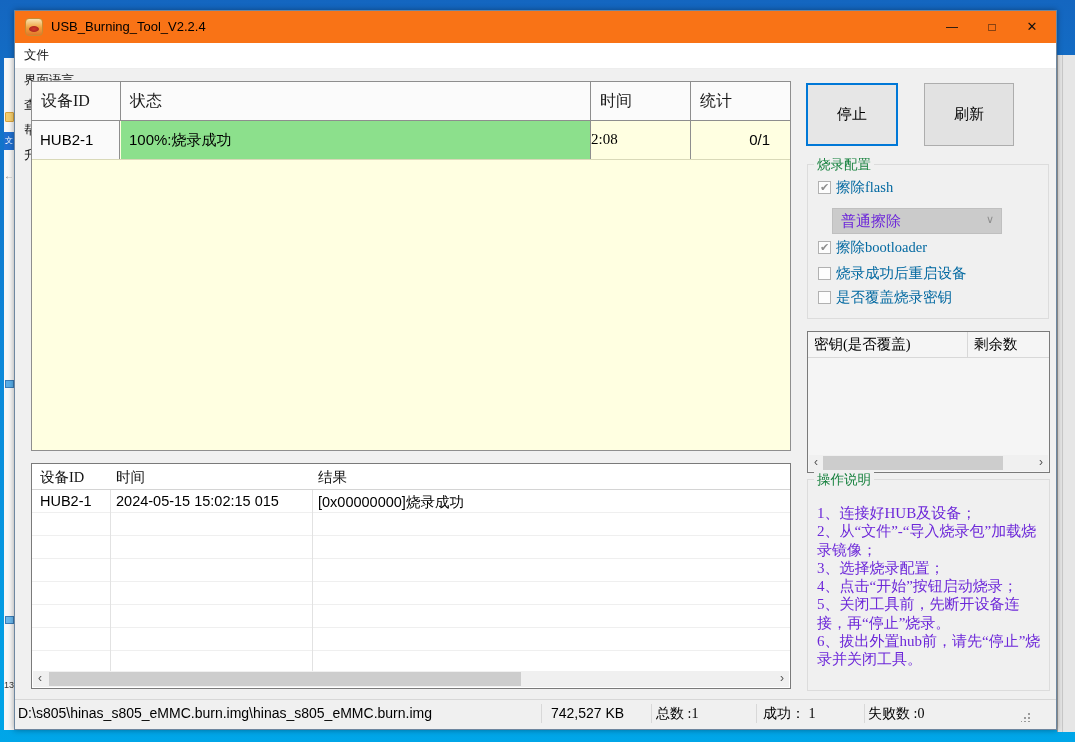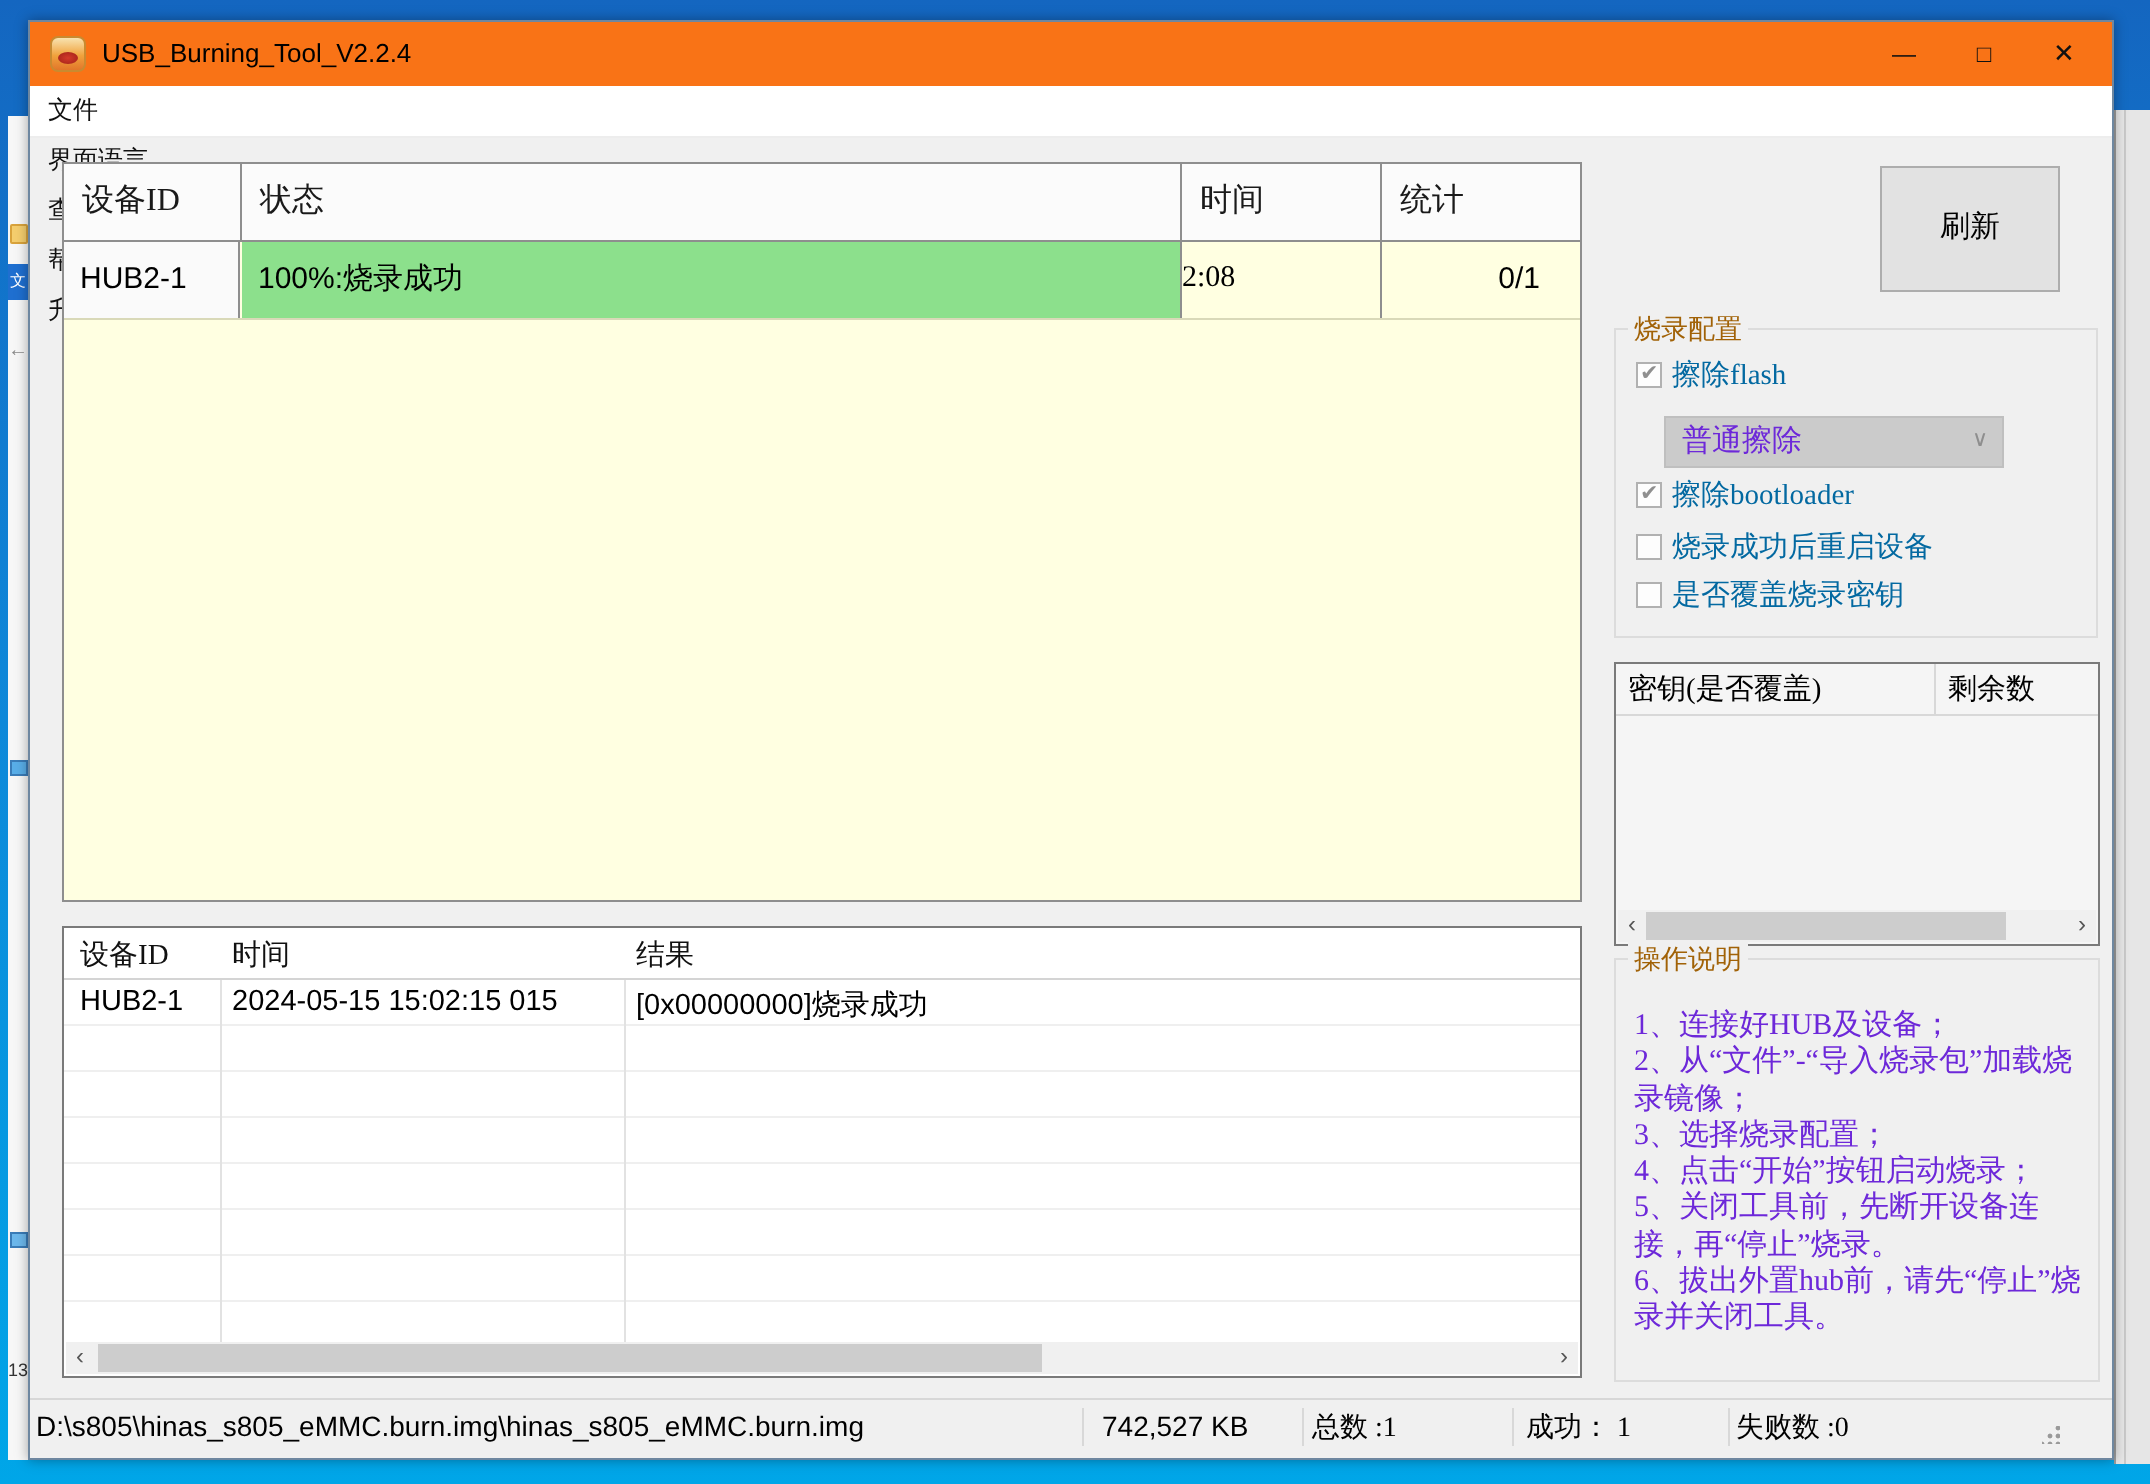--- a/index.html
+++ b/index.html
@@ -76,28 +76,28 @@
     border-left:1px solid #8E8E8E; font-size:15px; line-height:37px; padding-right:16px;font-family:Liberation Serif, serif; }
   .cell-stat { position:absolute; left:658px; top:0; width:100px; height:38px;
     border-left:1px solid #8E8E8E; font-size:15px; line-height:37px; text-align:right; padding-right:20px; }
   .dt-row-line { position:absolute; left:0; right:0; top:77px; height:1px; background:#D9D9B8; }
 
   
   .btn { position:absolute; text-align:center; font-size:15px; cursor:default; }
   .btn-stop { left:791px; top:72px; width:92px; height:63px; line-height:59px;
     background:#E6E6E6; border:2px solid #0078D7; }
   .btn-refresh { left:909px; top:72px; width:90px; height:63px; line-height:61px;
-    background:#E2E2E2; border:1px solid #ADADAD;margin-left:16px; }
+    background:#E2E2E2; border:1px solid #ADADAD; }
 
   
   .groupbox { position:absolute; border:1px solid #DCDCDC; background:#F0F0F0; }
   .gb-config { left:792px; top:153px; width:242px; height:155px; }
   .gb-instr { left:792px; top:468px; width:243px; height:212px; }
   .gb-legend { position:absolute; left:6px; top:-9px; background:#F0F0F0; padding:0 3px;
-    font-size:13.5px; color:#a16207; }
+    font-size:13.5px; color:#15803d; }
 
   .cfg-row { position:absolute; left:10px; display:flex; align-items:center; height:16px; }
   .checkbox { width:13px; height:13px; background:#FDFDFD; border:1px solid #B1B1B1;
     margin-right:5px; position:relative; flex:none; }
   .checkmark { position:absolute; left:1px; top:-2px; font-size:11px; color:#8F8F8F; line-height:14px; }
   .cfg-label { font-size:14.5px; color:#0369a1; white-space:nowrap; }
   .dropdown { position:absolute; left:24px; top:43px; width:170px; height:26px;
     background:#CBCBCB; border:1px solid #BFBFBF; }
   .dropdown-value { font-size:15px; color:#6d28d9; line-height:24px; padding-left:8px; }
   .dropdown-chevron { position:absolute; right:7px; top:4px; font-size:11px; color:#8E8E8E; }
@@ -197,20 +197,21 @@
       </div>
       <div class="dt-row">
         <div class="cell-id">HUB2-1</div>
         <div class="cell-status">100%:烧录成功</div>
         <div class="cell-time">2:08</div>
         <div class="cell-stat">0/1</div>
       </div>
       <div class="dt-row-line"></div>
     </div>
 
+    <div class="btn btn-stop cjk">停止</div>
     <div class="btn btn-refresh cjk">刷新</div>
 
     <div class="groupbox gb-config">
       <div class="gb-legend cjk">烧录配置</div>
 
       <div class="cfg-row" style="top:14px;">
         <span class="checkbox">
             <span class="checkmark">✔</span>
           </span>
         <span class="cfg-label cjk">擦除flash</span>

